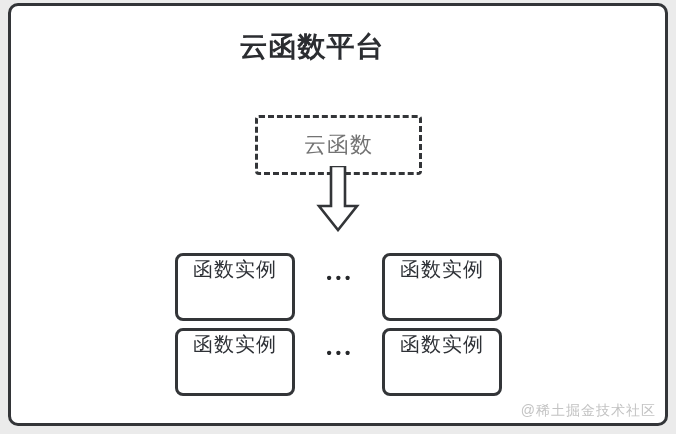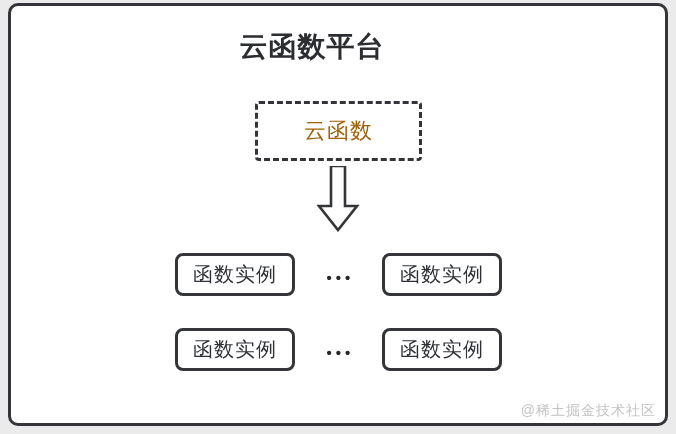--- a/index.html
+++ b/index.html
@@ -30,51 +30,50 @@
     width: 624px;
     text-align: center;
     font-size: 28px;
     font-weight: 700;
     letter-spacing: 1px;
     color: #2b2d31;
   }
   .dashed-box {
     position: absolute;
     left: 255px;
-    top: 101px;
+    top: 115px;
     width: 167px;
     height: 60px;
     box-sizing: border-box;
     border: 3px dashed #333538;
     border-radius: 4px;
     background: #ffffff;
     display: flex;
     align-items: center;
     justify-content: center;
     font-size: 22px;
-    color: #a16207;
+    color: #737373;
     letter-spacing: 1px;
   }
   .down-arrow {
     position: absolute;
     left: 316px;
     top: 166px;
     width: 44px;
     height: 66px;
   }
   .instance-box {
     position: absolute;
     width: 120px;
-    height: 43px;
+    height: 68px;
     box-sizing: border-box;
     border: 3px solid #333538;
     border-radius: 8px;
     background: #ffffff;
     display: flex;
-    align-items: center;
     justify-content: center;
     font-size: 20px;
     color: #2e3136;
     letter-spacing: 1px;
   }
   .box-r1-left  { left: 175px; top: 253px; }
   .box-r1-right { left: 382px; top: 253px; }
   .box-r2-left  { left: 175px; top: 328px; }
   .box-r2-right { left: 382px; top: 328px; }
   .dots {

